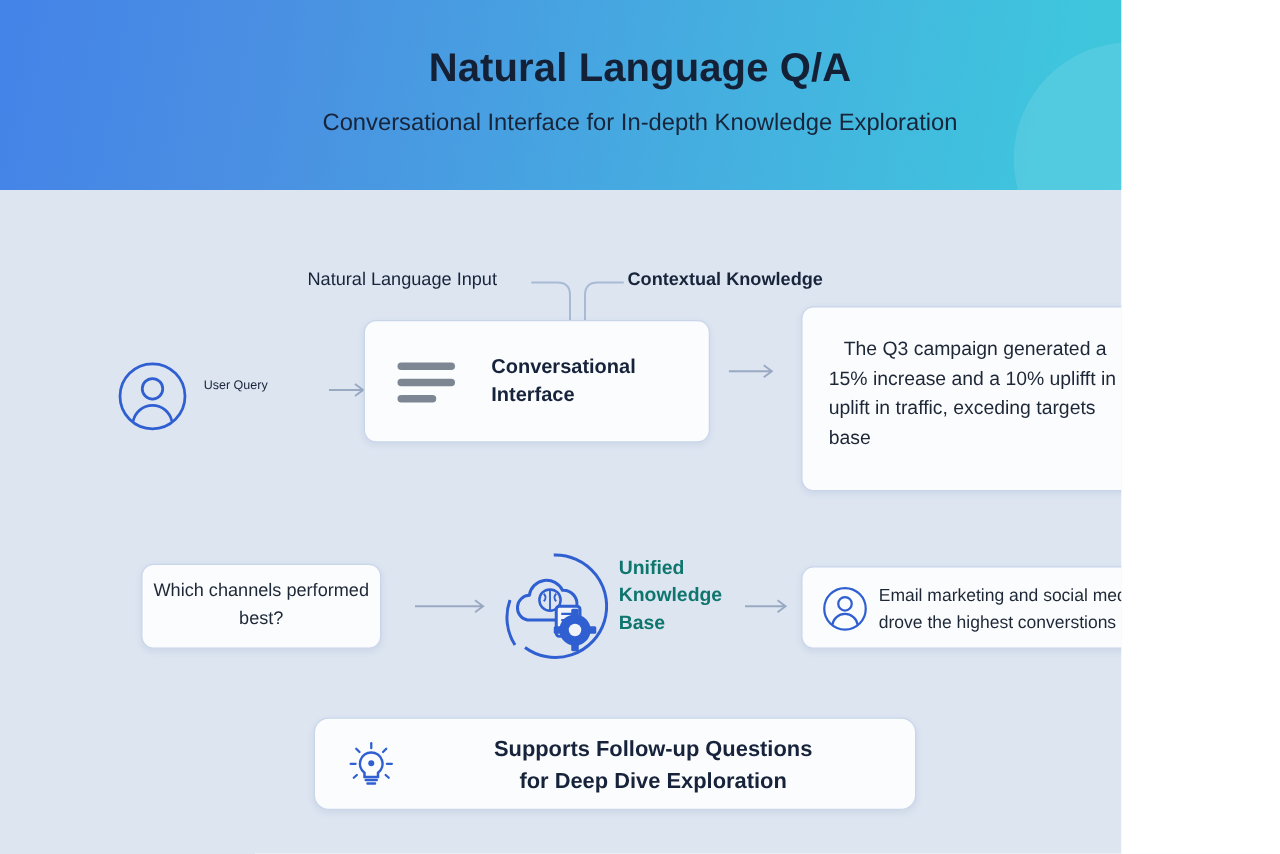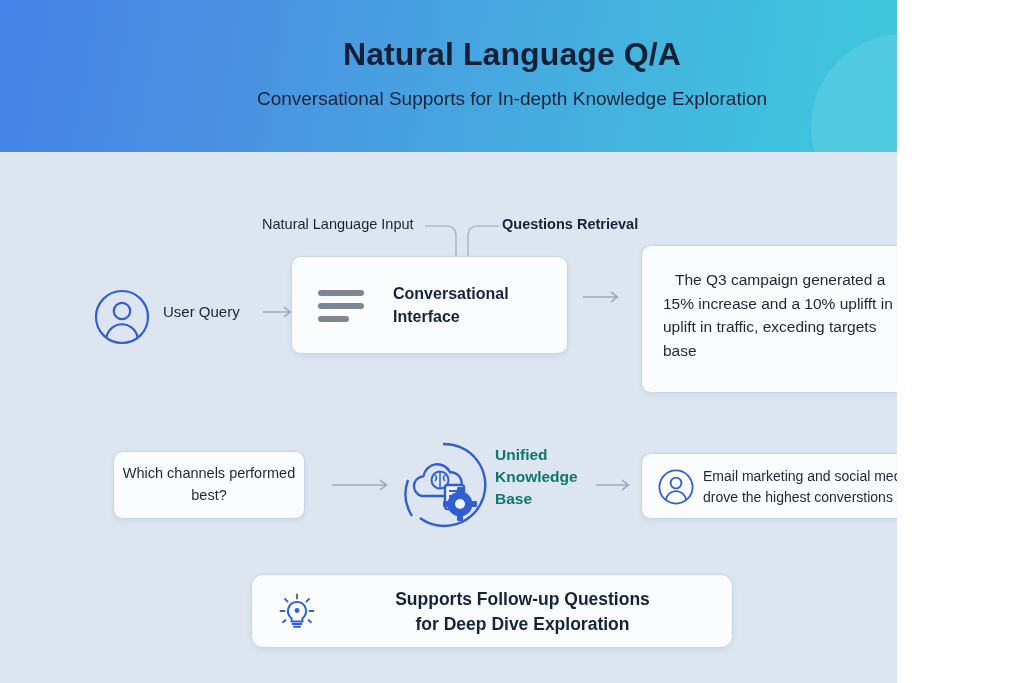--- a/index.html
+++ b/index.html
@@ -63,21 +63,21 @@
     opacity: 0.55;
   }
 
   
   .ann-label {
     position: absolute;
     font-size: 14.5px;
     color: #17243a;
     white-space: nowrap;
   }
-  .ann-label.nl-input { left: 246px; top: 216px; margin-left: 16px; }
+  .ann-label.nl-input { left: 246px; top: 216px; }
   .ann-label.ctx-retr { left: 502px; top: 216px; font-weight: bold; }
 
   .elbow { position: absolute; }
   .elbow.e1 { left: 424px; top: 224px; width: 34px; height: 44px; }
   .elbow.e2 { left: 466px; top: 224px; width: 34px; height: 44px; }
 
   
   .card {
     position: absolute;
     background: #fbfcfe;
@@ -85,21 +85,21 @@
     border-radius: 10px;
     box-shadow: 0 2px 5px rgba(70,100,150,0.10);
     box-sizing: border-box;
   }
 
   
   .avatar-icon { position: absolute; left: 94px; top: 289px; width: 56px; height: 56px; }
   .user-query-label {
     position: absolute;
     left: 163px; top: 303px;
-    font-size: 15px;
+    font-size: 10px;
     color: #17243a;
     white-space: nowrap;
   }
   .arrow { position: absolute; }
   .arrow.a1 { left: 263px; top: 305px; width: 32px; height: 14px; }
   .arrow.a2 { left: 583px; top: 290px; width: 40px; height: 14px; }
   .arrow.a3 { left: 332px; top: 478px; width: 60px; height: 14px; }
   .arrow.a4 { left: 596px; top: 478px; width: 38px; height: 14px; }
 
   .ci-card {
@@ -193,25 +193,25 @@
 </style>
 </head>
 <body>
 
 <div id="canvas">
 
   <div class="header">
     <div class="hdr-circle c1"></div>
     <div class="hdr-circle c2"></div>
     <div class="header-title">Natural Language Q/A</div>
-    <div class="header-sub">Conversational Supports for In-depth Knowledge Exploration</div>
+    <div class="header-sub">Conversational Interface for In-depth Knowledge Exploration</div>
   </div>
 
   <div class="ann-label nl-input">Natural Language Input</div>
-  <div class="ann-label ctx-retr">Questions Retrieval</div>
+  <div class="ann-label ctx-retr">Contextual Knowledge</div>
 
   <svg class="elbow e1" viewBox="0 0 34 44">
     <path d="M 1 2 H 22 Q 32 2 32 12 V 44" fill="none" stroke="#a9bad4" stroke-width="1.6"></path>
   </svg>
   <svg class="elbow e2" viewBox="0 0 34 44">
     <path d="M 33 2 H 12 Q 2 2 2 12 V 44" fill="none" stroke="#a9bad4" stroke-width="1.6"></path>
   </svg>
 
   <svg class="avatar-icon" viewBox="0 0 56 56">
     <circle cx="28" cy="28" r="26" fill="none" stroke="#2f5fd0" stroke-width="2.2"></circle>

